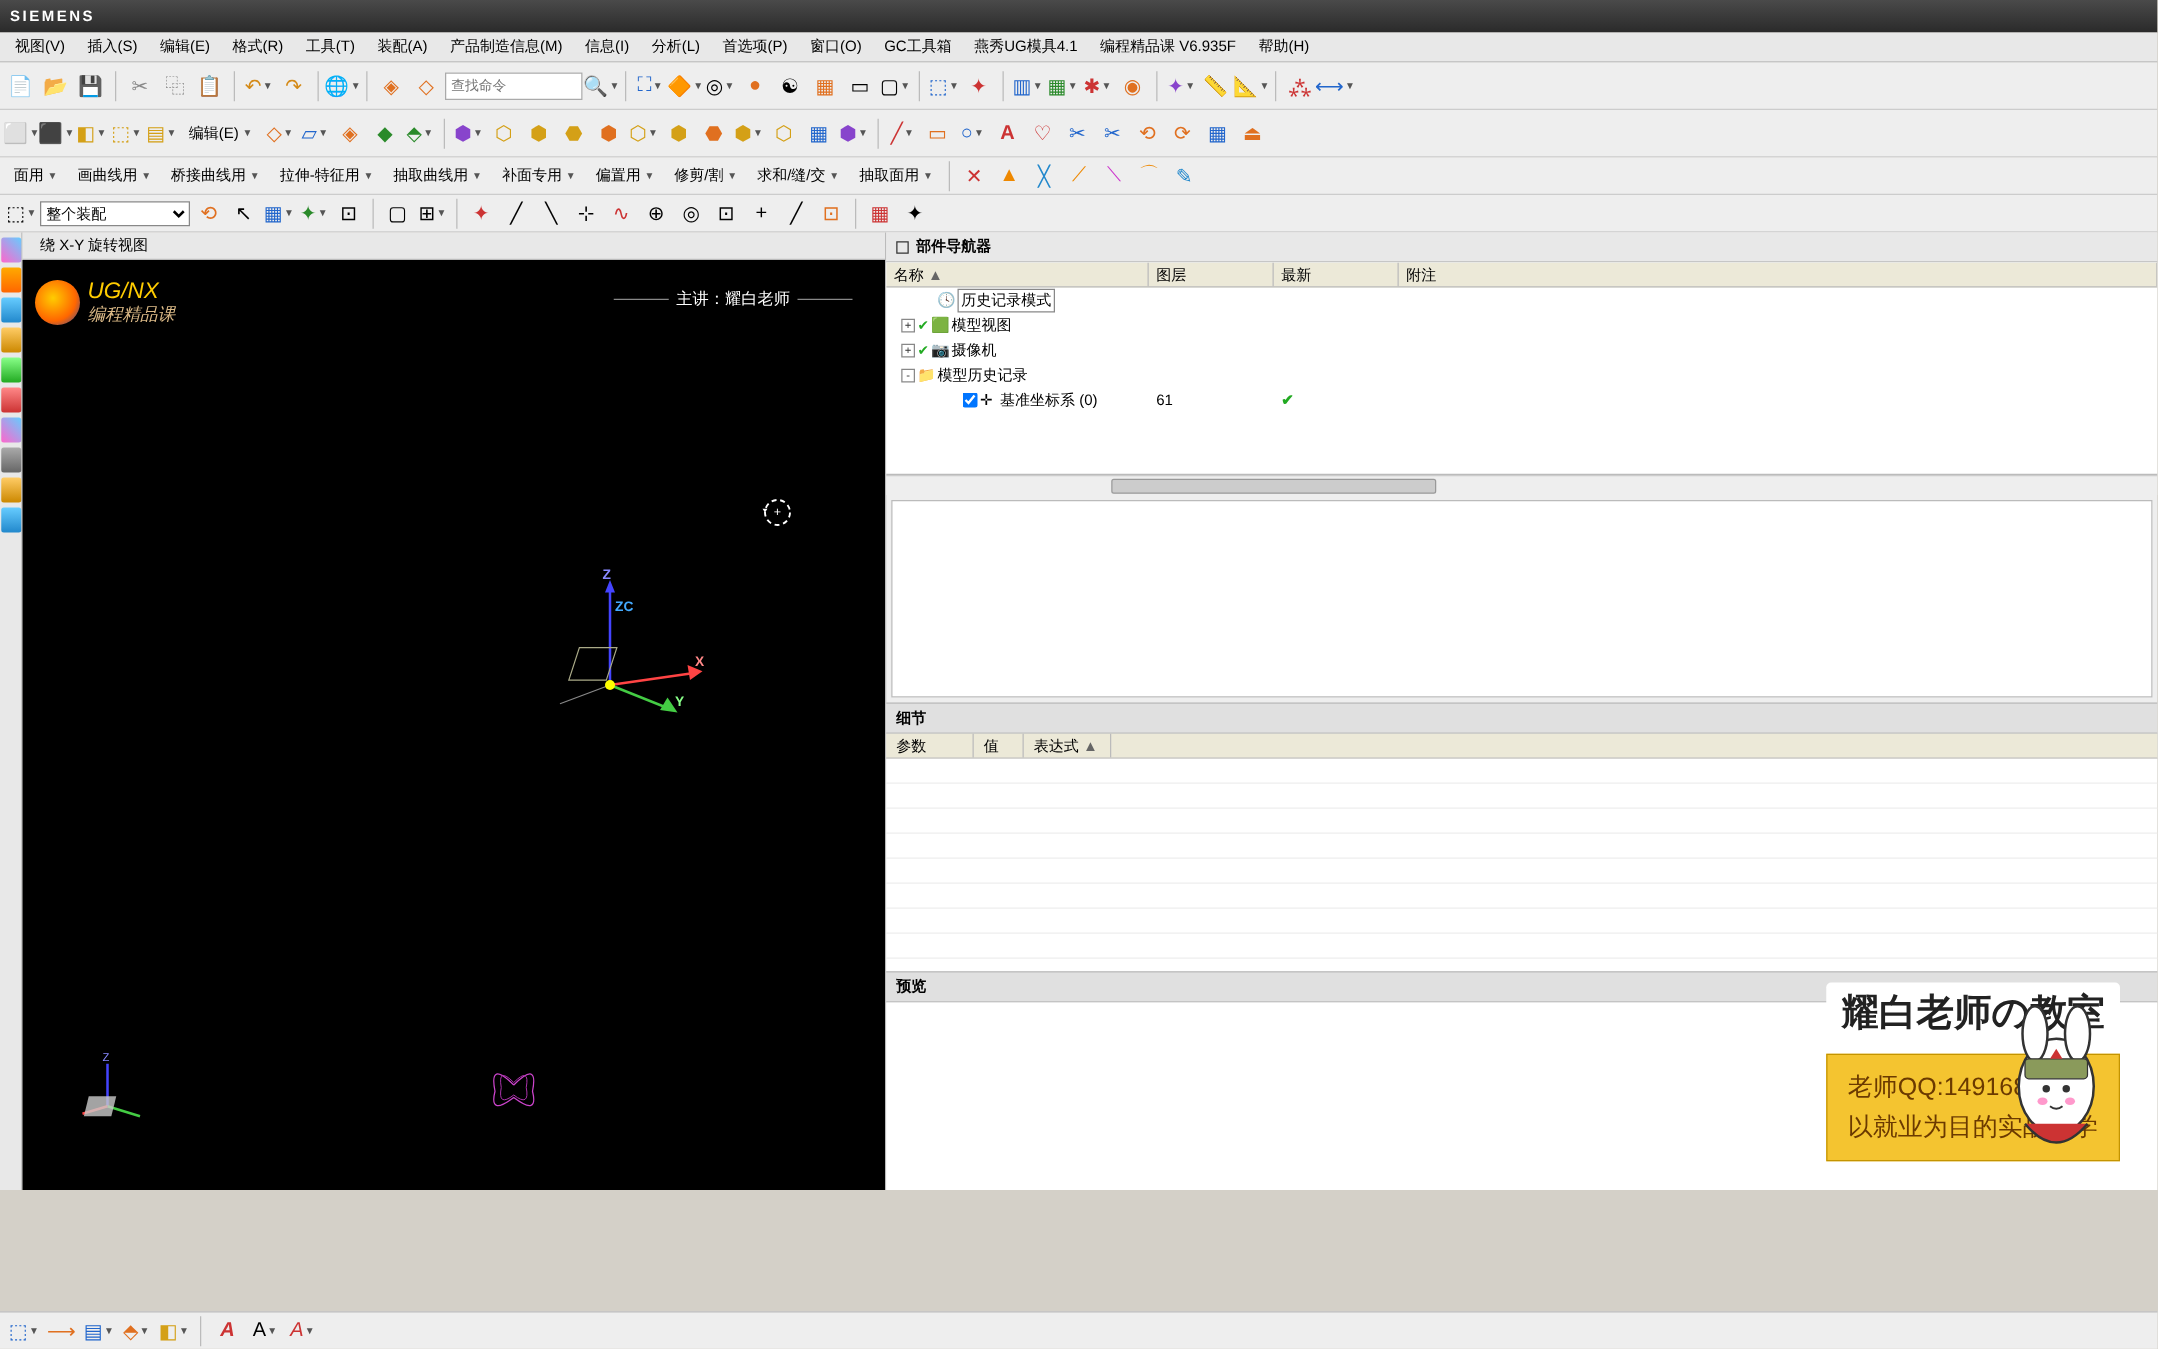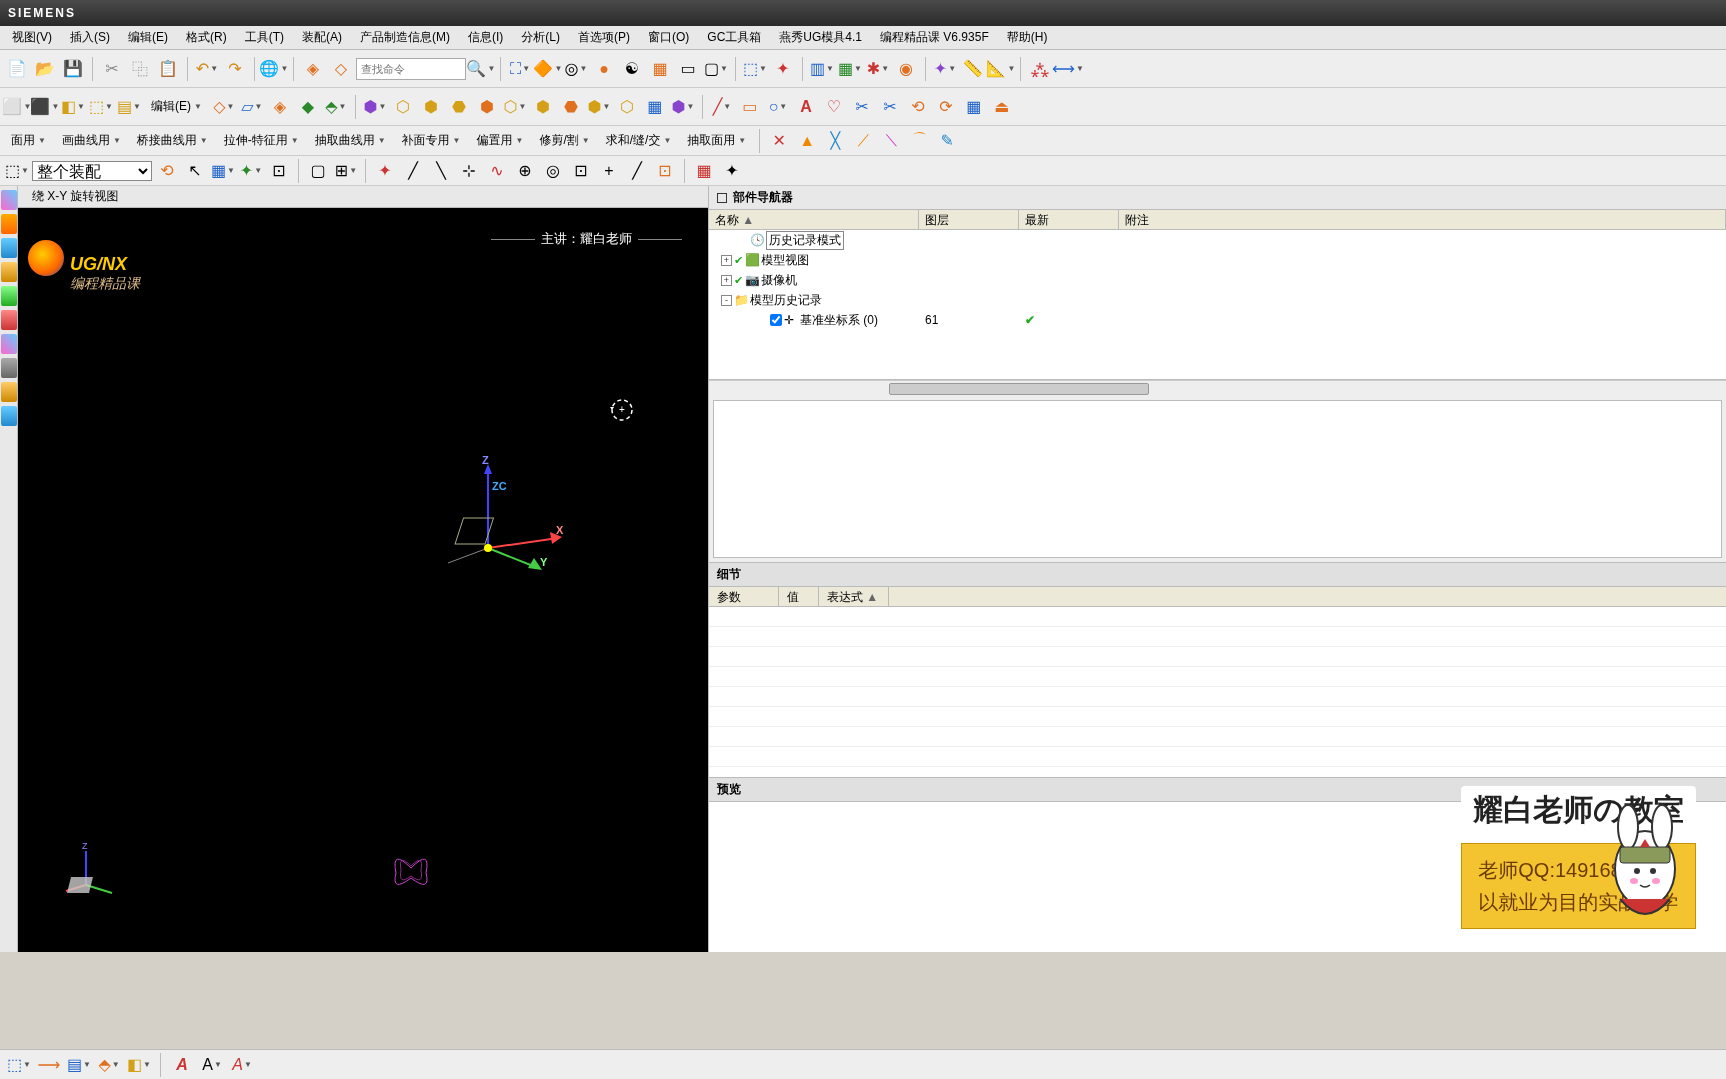--- a/index.html
+++ b/index.html
@@ -11,37 +11,37 @@
 
 .menubar { background: #e8e8e8; height: 24px; display: flex; align-items: center; padding: 0 4px; border-bottom: 1px solid #bbb; gap: 2px; }
 .menubar .menu-item { padding: 2px 8px; cursor: pointer; font-size: 12px; }
 
 .toolbar-row { background: #eeeeee; height: 38px; display: flex; align-items: center; padding: 0 4px; border-bottom: 1px solid #ccc; gap: 2px; }
 .tool-btn { width: 26px; height: 26px; display: inline-flex; align-items: center; justify-content: center; border: 1px solid transparent; border-radius: 3px; cursor: pointer; font-size: 16px; }
 .tool-btn.wide { width: auto; padding: 0 6px; font-size: 12px; gap: 2px; }
 .tool-sep { width: 1px; height: 24px; background: #bbb; margin: 0 4px; }
 .drop-arrow { font-size: 8px; color: #555; margin-left: 1px; }
 .cmd-search { width: 110px; height: 22px; border: 1px solid #aaa; padding: 0 4px; font-size: 11px; color: #888; background: #fff; }
-.assembly-select { width: 120px; height: 20px; border: 1px solid #888; font-size: 16px; background: #fff; }
+.assembly-select { width: 120px; height: 20px; border: 1px solid #888; font-size: 12px; background: #fff; }
 
 .toolbar-labeled { background: #eeeeee; height: 30px; display: flex; align-items: center; padding: 0 4px; border-bottom: 1px solid #ccc; gap: 2px; font-size: 12px; }
 .toolbar-labeled .tool-btn.wide { height: 22px; }
 
 .main-area { display: flex; height: 766px; }
 .left-strip { width: 18px; background: #e8e8e8; border-right: 1px solid #bbb; display: flex; flex-direction: column; gap: 4px; padding-top: 4px; }
 .left-strip .strip-ico { width: 16px; height: 20px; margin: 0 auto; background: linear-gradient(45deg,#f6c,#6cf); border-radius: 2px; }
 
 .viewport-col { width: 690px; display: flex; flex-direction: column; }
 .view-label { background: #e8e8e8; padding: 2px 14px; font-size: 12px; border-bottom: 1px solid #bbb; }
 .viewport { flex: 1; background: #000; position: relative; overflow: hidden; }
 
 .watermark { position: absolute; top: 14px; left: 10px; color: #ffaa00; }
 .watermark .logo { display: flex; align-items: center; gap: 6px; }
 .watermark .logo-ico { width: 36px; height: 36px; background: radial-gradient(circle at 40% 40%, #ffcc00, #ff6600 60%, #2244aa); border-radius: 50%; }
-.watermark .t1 { color: #ffcc00; font-style: italic; font-weight: bold; font-size: 18px; margin-top: 32px; }
+.watermark .t1 { color: #ffcc00; font-style: italic; font-weight: normal; font-size: 18px; }
 .watermark .t2 { color: #ddbb88; font-size: 14px; font-style: italic; }
 
 .lecturer { position: absolute; top: 22px; right: 20px; color: #fff; font-size: 13px; }
 .lecturer .line { display: inline-block; width: 44px; height: 1px; background: #888; vertical-align: middle; margin: 0 6px; }
 
 .rotate-cursor { position: absolute; top: 188px; left: 590px; width: 28px; height: 28px; }
 .rotate-cursor svg { width: 28px; height: 28px; }
 
 .axes { position: absolute; top: 250px; left: 410px; }
 .axis-label { position: absolute; font-size: 11px; font-weight: bold; }

